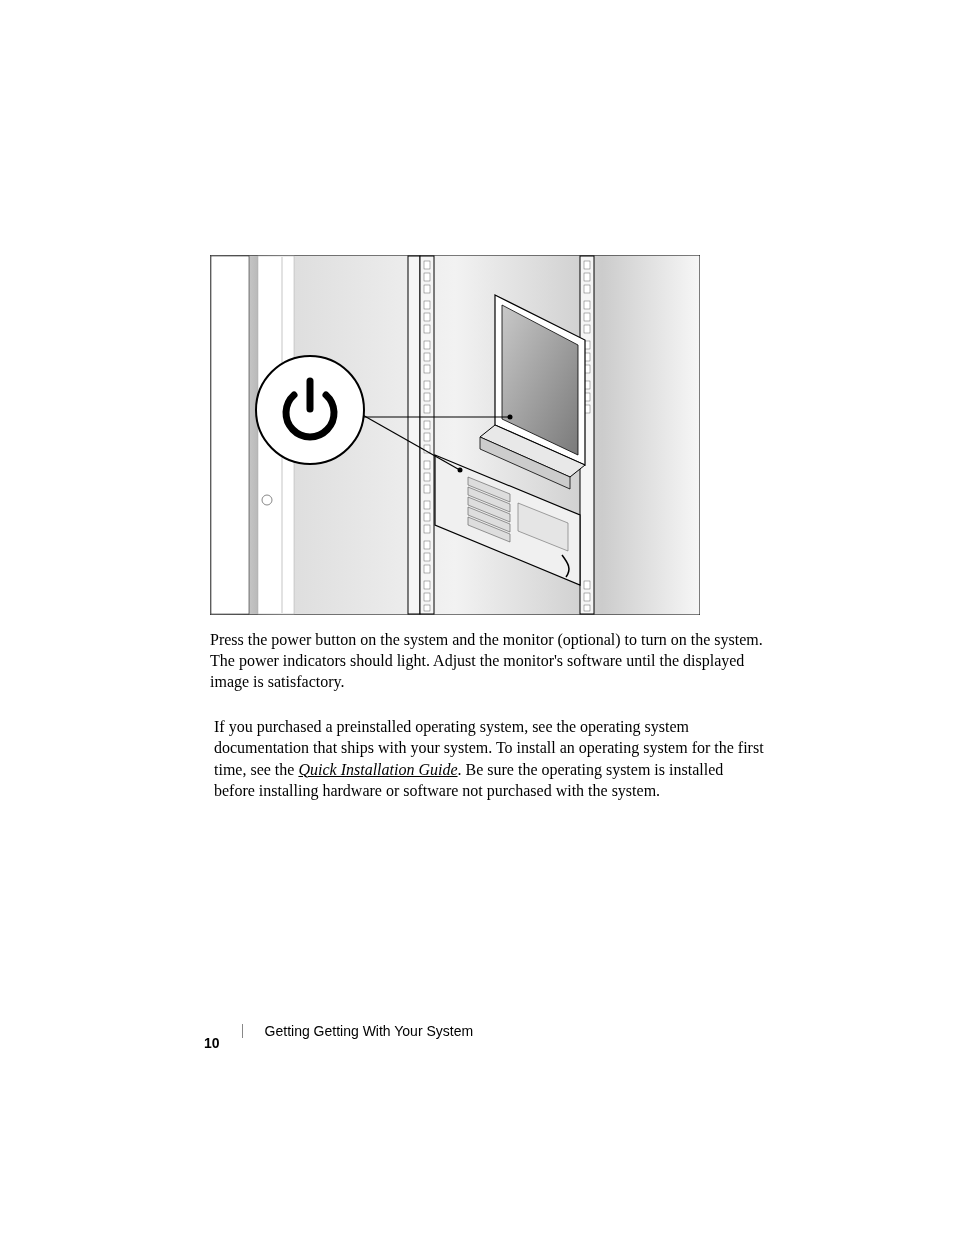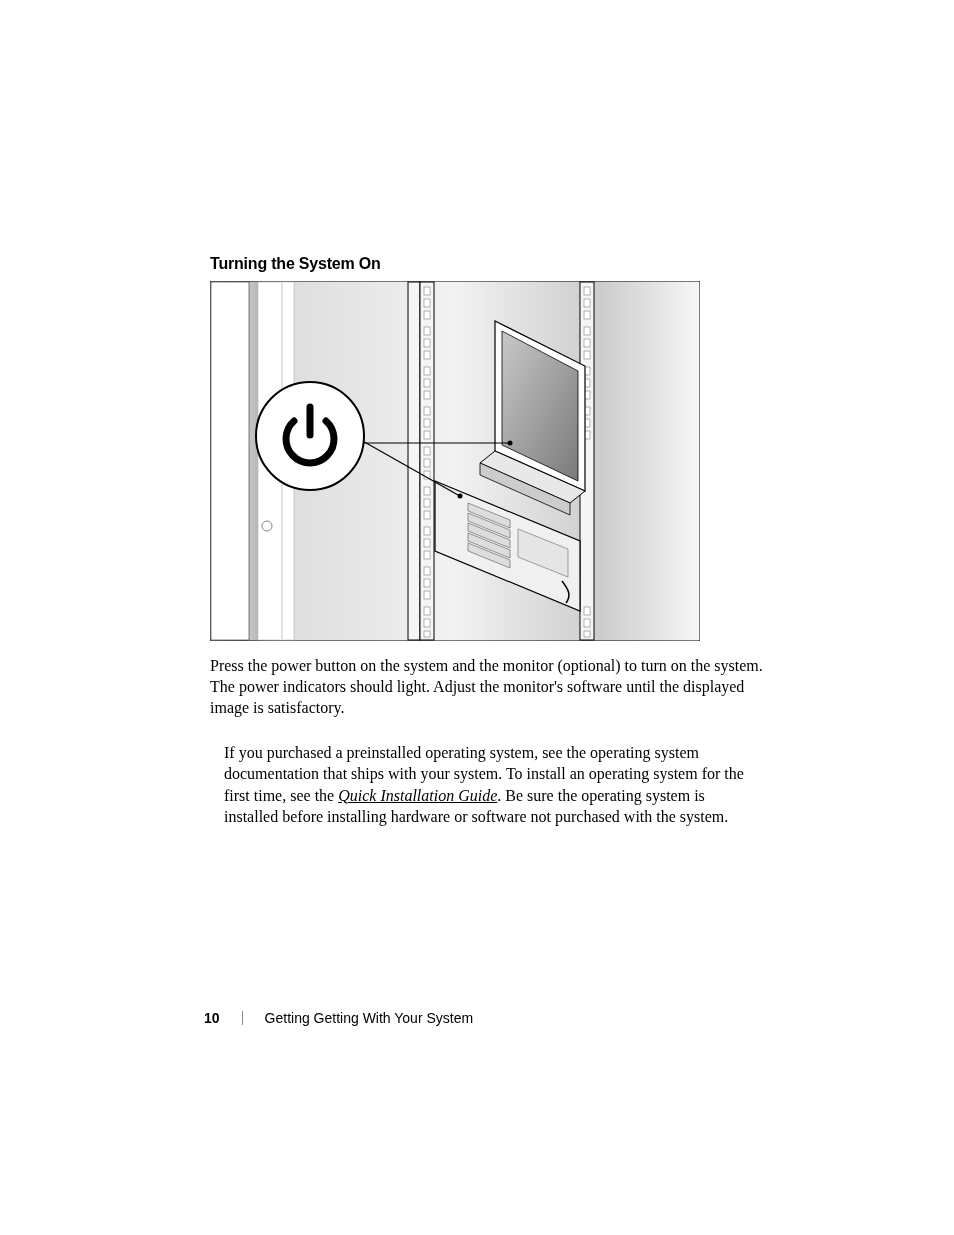--- a/index.html
+++ b/index.html
@@ -42,50 +42,50 @@
     font-family: "Helvetica Neue", Arial, sans-serif;
     font-weight: 700;
     font-size: 25px;
     letter-spacing: -0.4px;
     margin: 0 0 10px 0;
   }
   .body-para {
     font-family: Georgia, serif;
     font-size: 16px;
     line-height: 1.32;
-    margin: 14px;
+    margin: 4px;
   }
   .body-para em {
     font-style: italic;
     text-decoration: underline;
   }
   .footer {
     position: absolute;
     left: 204px;
     top: 1010px;
     font-family: "Helvetica Neue", Arial, sans-serif;
     font-size: 14px;
     display: flex;
     align-items: center;
     gap: 22px;
   }
   .page-num {
     font-weight: 700;
+    margin-top: 25px;
   }
   .divider {
     width: 1px;
     height: 14px;
     background: #888;
   }
 </style>
 </head>
 <body>
 
 <div class="page">
-  <h3 class="subheading">Turning the System On</h3>
 
   <div class="figure">
     <svg viewBox="0 0 490 360" width="490" height="360">
 
       <defs>
         <linearGradient id="bg1" x1="0" y1="0" x2="1" y2="0">
           <stop offset="0" stop-color="#f7f7f7"></stop>
           <stop offset="0.1" stop-color="#b8b8b8"></stop>
           <stop offset="0.15" stop-color="#ddd"></stop>
           <stop offset="0.5" stop-color="#f2f2f2"></stop>

